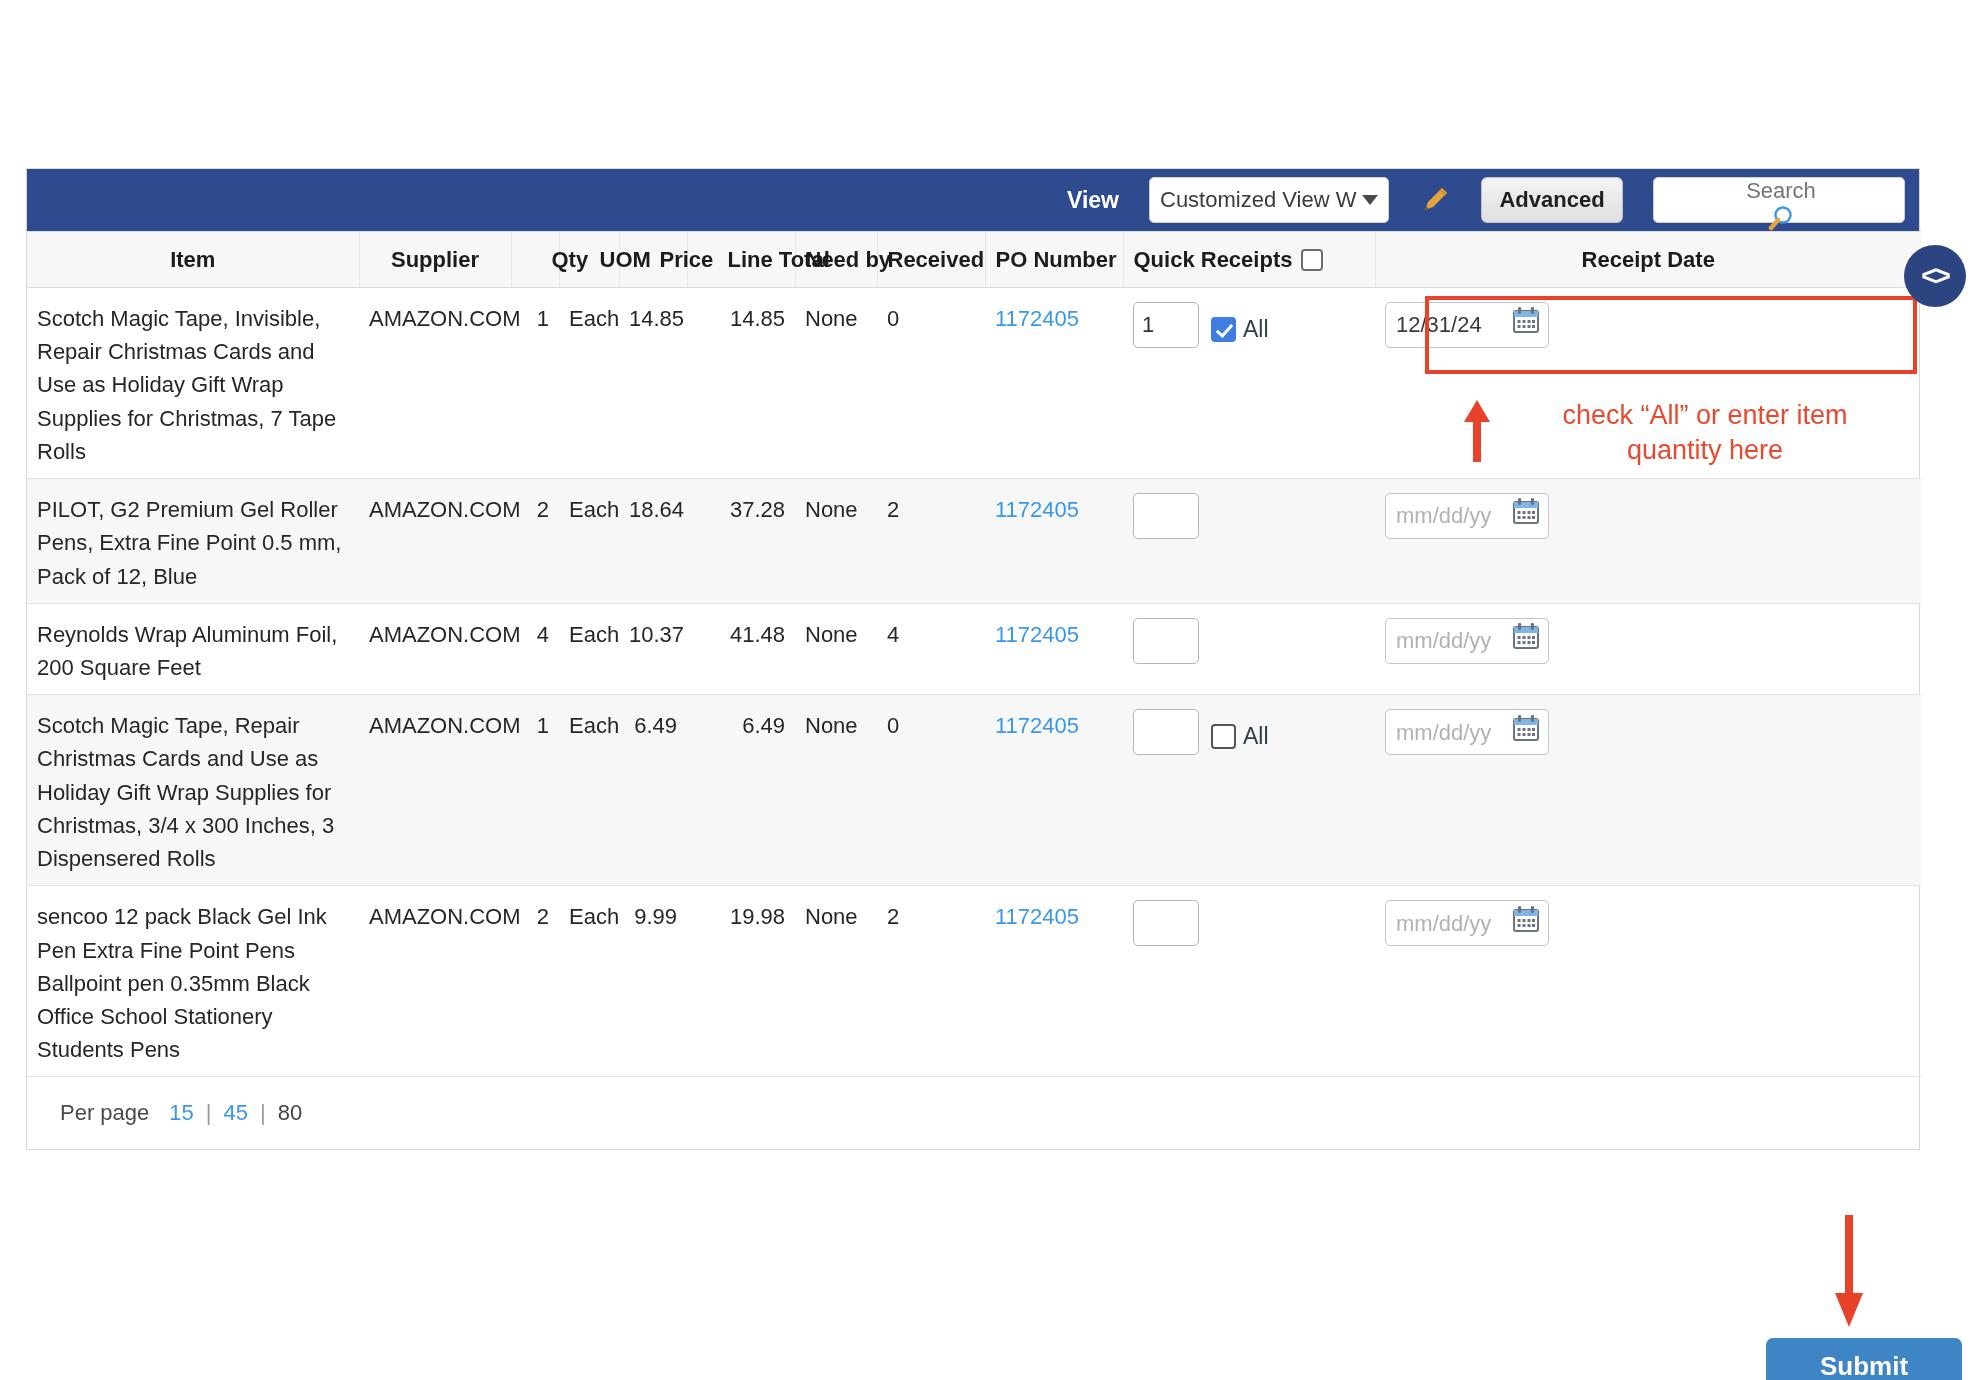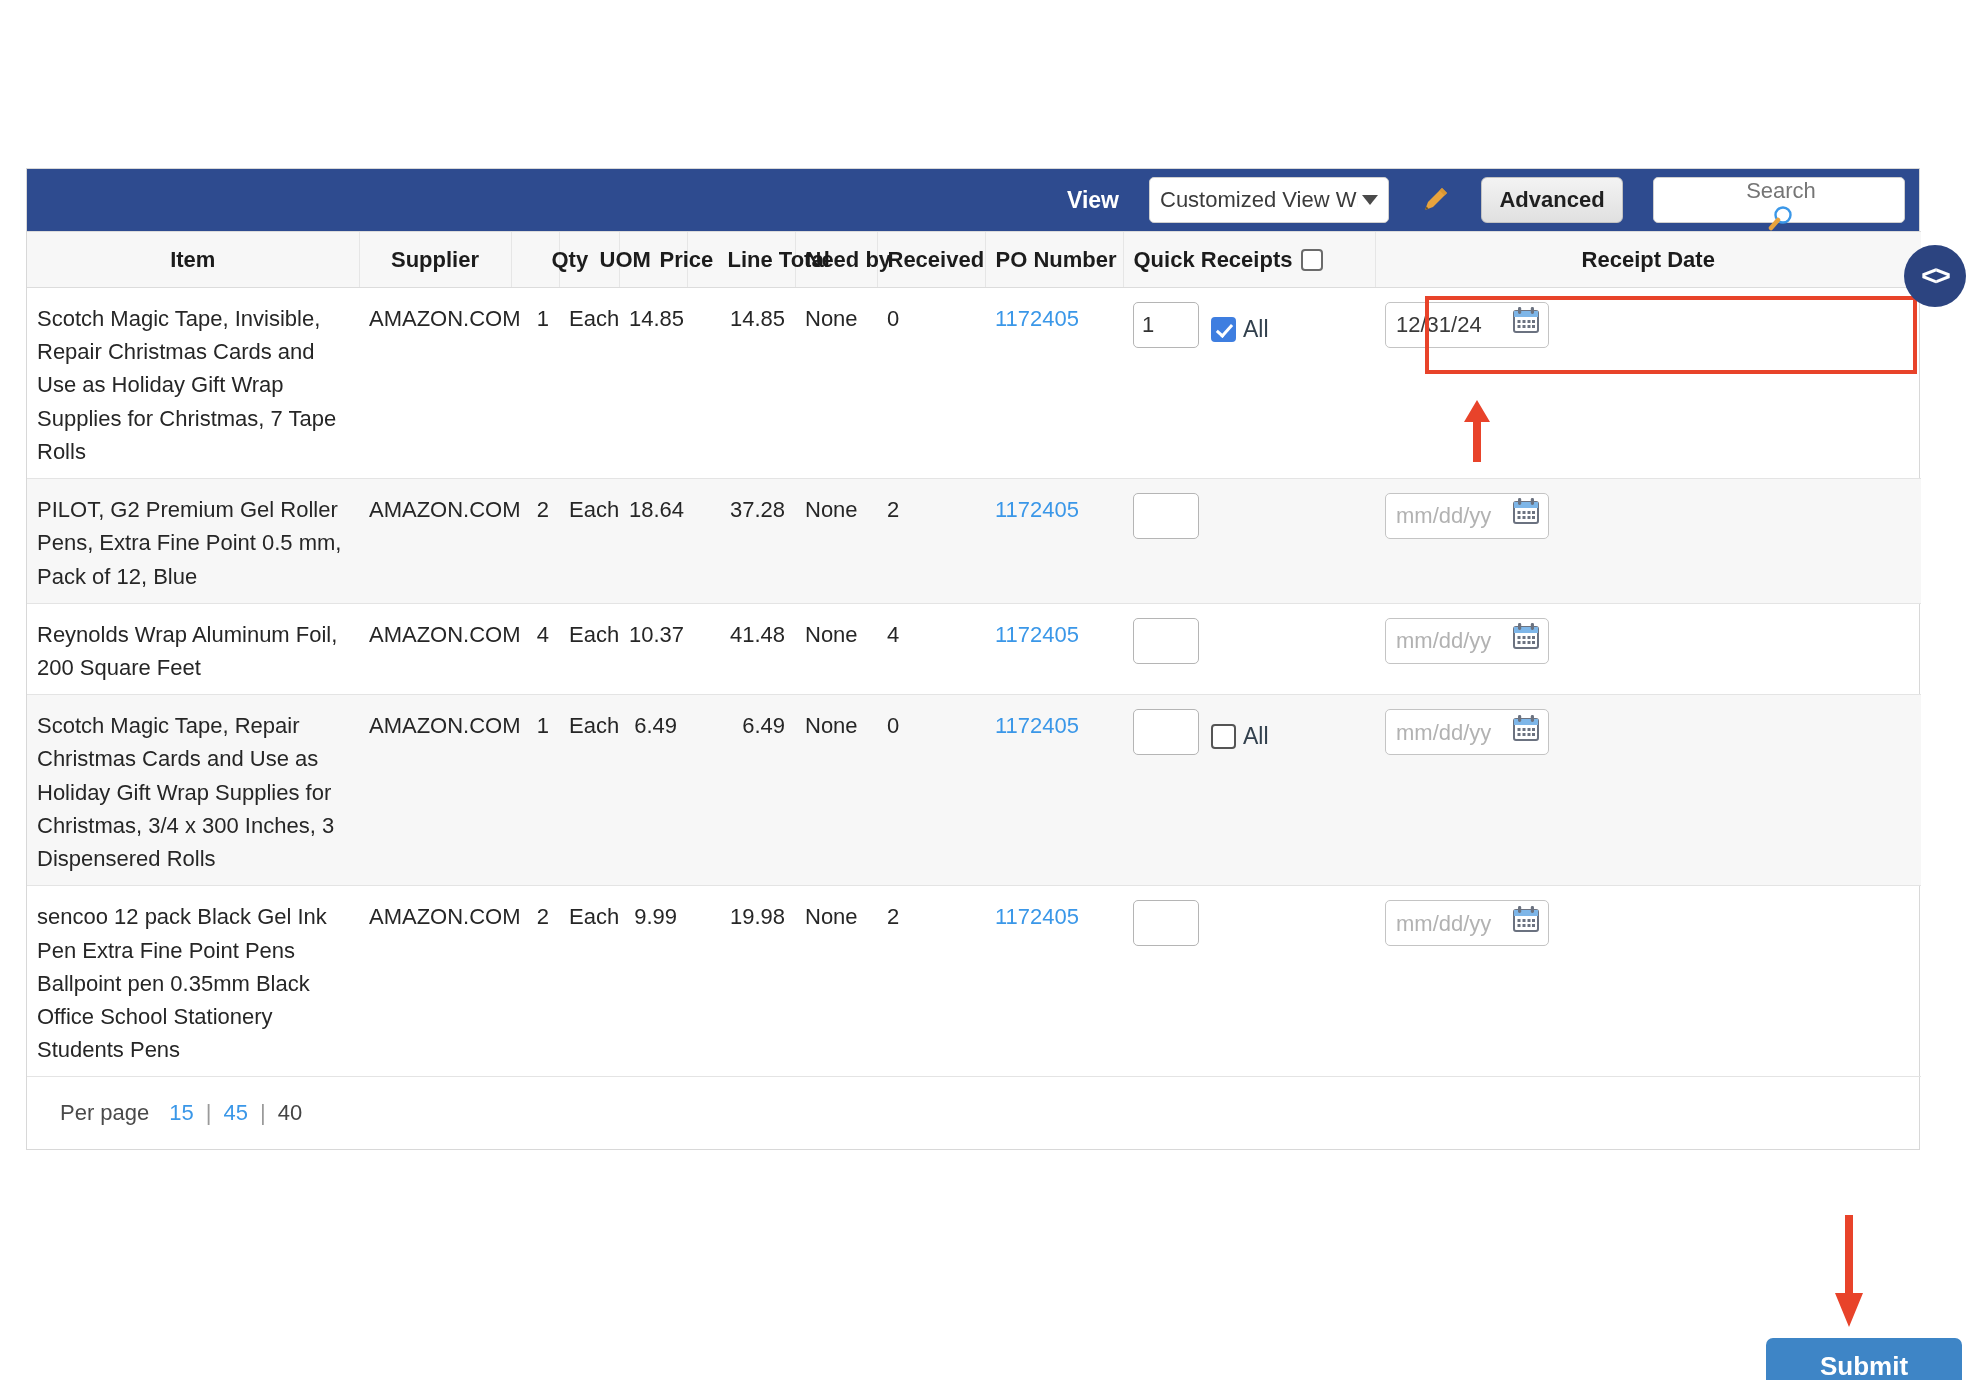--- a/index.html
+++ b/index.html
@@ -556,34 +556,38 @@
           </tr>
         </tbody>
     </table>
 
     <div class="footer">
       <span class="lbl">Per page</span>
       <a href="#">15</a>
       <span class="sep">|</span>
       <a href="#">45</a>
       <span class="sep">|</span>
-      <span class="cur">40</span>
+      <span class="cur">80</span>
     </div>
   </div>
 
   <div class="code-fab">&lt;&gt;</div>
 
   <div class="hl-box"></div>
 
   <div class="anno-arrow-up">
     <svg width="30" height="62" viewBox="0 0 30 62">
       <path d="M15 0 L28 22 L19 22 L19 62 L11 62 L11 22 L2 22 Z" fill="#e8432a"></path>
     </svg>
   </div>
 
+  <div class="anno-text">
+    <div>check “All” or enter item</div>
+    <div>quantity here</div>
+  </div>
 
   <div class="anno-arrow-down">
     <svg width="34" height="112" viewBox="0 0 34 112">
       <path d="M17 112 L31 78 L21 78 L21 0 L13 0 L13 78 L3 78 Z" fill="#e8432a"></path>
     </svg>
   </div>
 
   <div class="submit-btn">Submit</div>
 </div>
 

